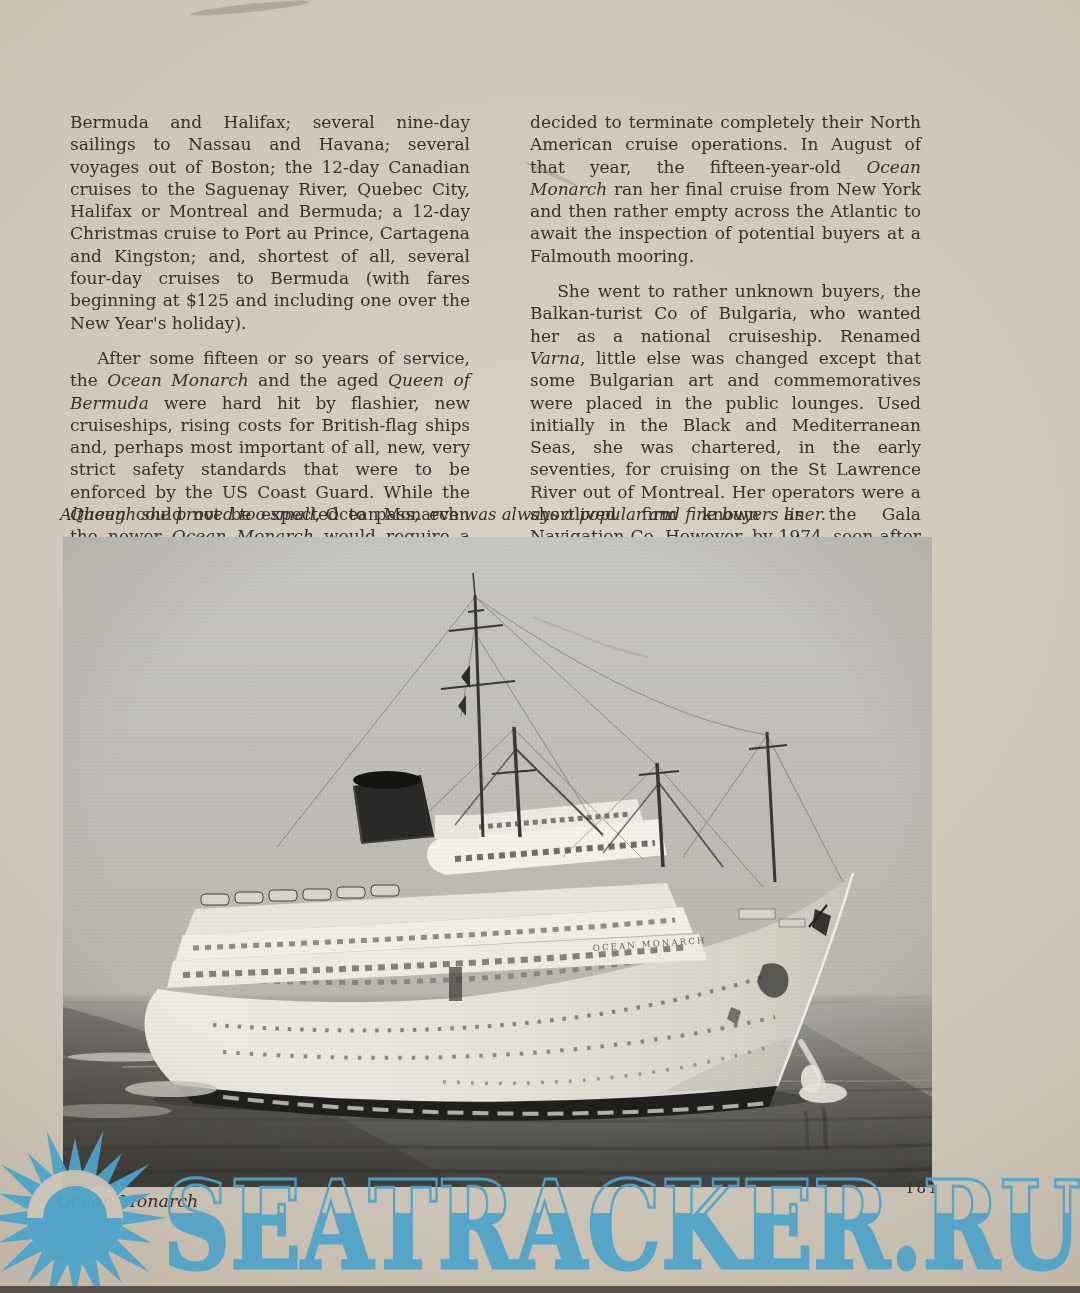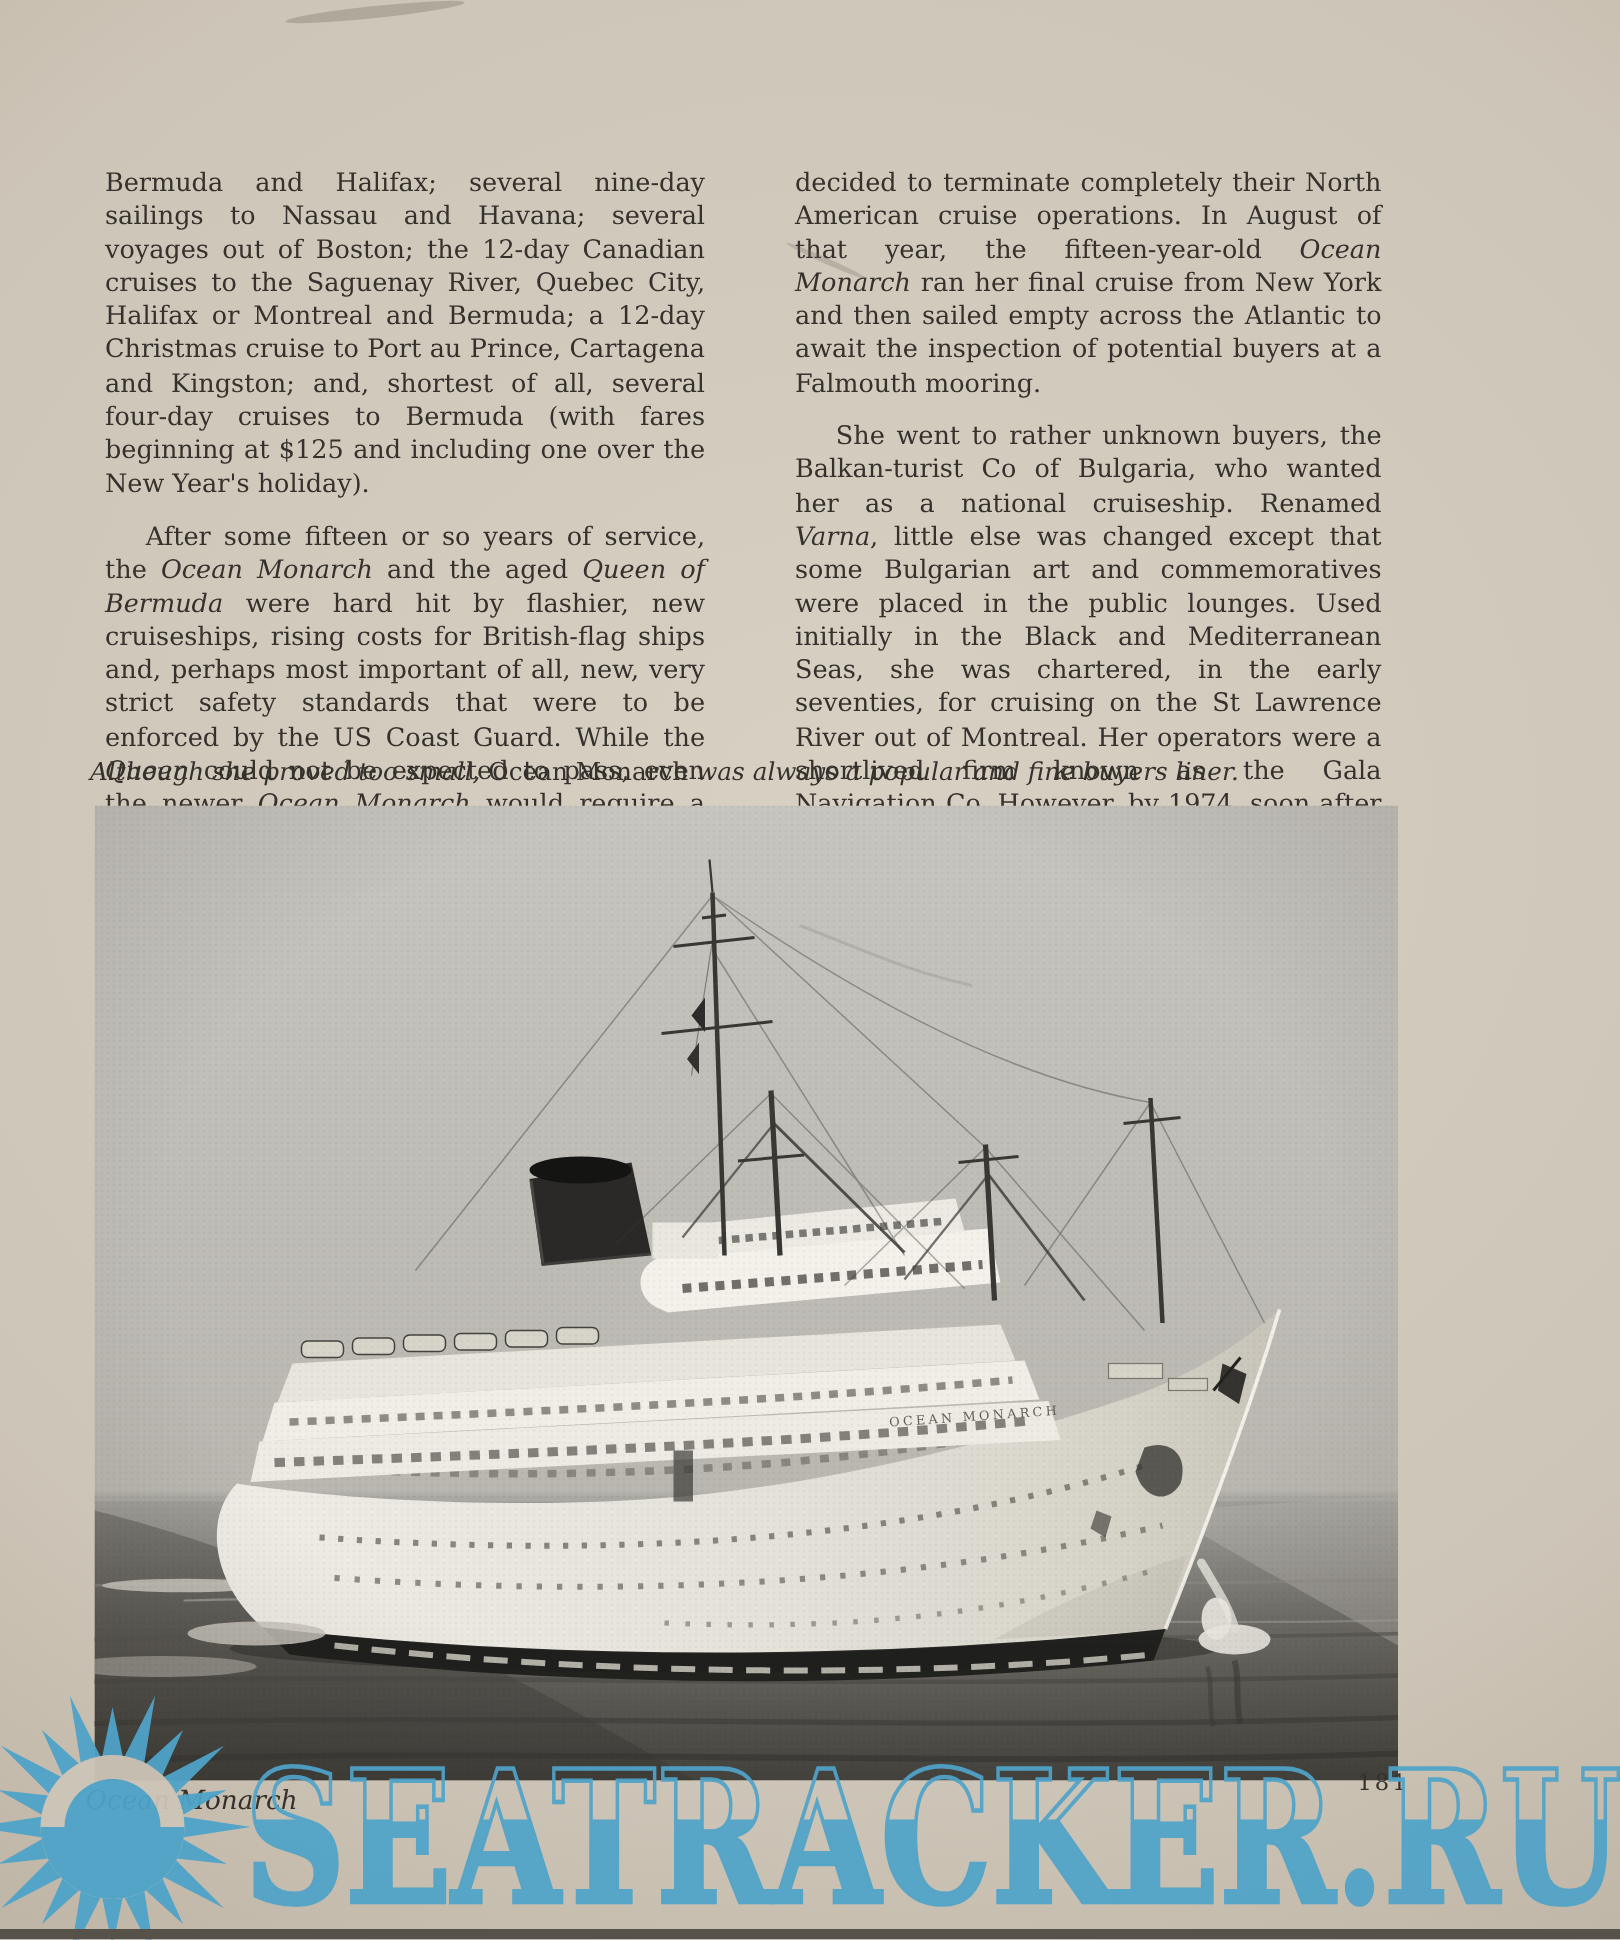--- a/index.html
+++ b/index.html
@@ -36,21 +36,21 @@
 <body>
 
 <div class="smudge s1"></div>
 <div class="smudge s2"></div>
 
 <div class="column left">
     <p class="para"><span>Bermuda and Halifax; several nine-day sailings to Nassau and Havana; several voyages out of Boston; the 12-day Canadian cruises to the Saguenay River, Quebec City, Halifax or Montreal and Bermuda; a 12-day Christmas cruise to Port au Prince, Cartagena and Kingston; and, shortest of all, several four-day cruises to Bermuda (with fares beginning at $125 and including one over the New Year's holiday).</span></p>
     <p class="para indent"><span>After some fifteen or so years of service, the </span><i>Ocean Monarch</i><span> and the aged </span><i>Queen of Bermuda</i><span> were hard hit by flashier, new cruiseships, rising costs for British-flag ships and, perhaps most important of all, new, very strict safety standards that were to be enforced by the US Coast Guard. While the </span><i>Queen</i><span> could not be expected to pass, even the newer </span><i>Ocean Monarch</i><span> would require a substantial refit to succeed. Furness evaluated the decision and, during 1966,</span></p>
   </div>
 <div class="column right">
-    <p class="para"><span>decided to terminate completely their North American cruise operations. In August of that year, the fifteen-year-old </span><i>Ocean Monarch</i><span> ran her final cruise from New York and then sailed empty across the Atlantic to await the inspection of potential buyers at a Falmouth mooring.</span></p>
+    <p class="para"><span>decided to terminate completely their North American cruise operations. In August of that year, the fifteen-year-old </span><i>Ocean Monarch</i><span> ran her final cruise from New York and then rather empty across the Atlantic to await the inspection of potential buyers at a Falmouth mooring.</span></p>
     <p class="para indent"><span>She went to rather unknown buyers, the Balkan-turist Co of Bulgaria, who wanted her as a national cruiseship. Renamed </span><i>Varna</i><span>, little else was changed except that some Bulgarian art and commemoratives were placed in the public lounges. Used initially in the Black and Mediterranean Seas, she was chartered, in the early seventies, for cruising on the St Lawrence River out of Montreal. Her operators were a shortlived firm known as the Gala Navigation Co. However, by 1974, soon after the dramatic increases in fuel oil charges, she was without further</span></p>
   </div>
 
 <div class="caption"><i>Although she proved too small,</i><span> Ocean Monarch </span><i>was always a popular and fine buyers liner.</i></div>
 
 <div class="photo" aria-label="Black and white photograph of the liner Ocean Monarch at sea, bow-on view">
   <svg viewBox="0 0 869 650">
     <defs>
       <linearGradient id="skyGrad" x1="0" y1="0" x2="0" y2="1">
         <stop offset="0" stop-color="#c7c5bf"></stop>

